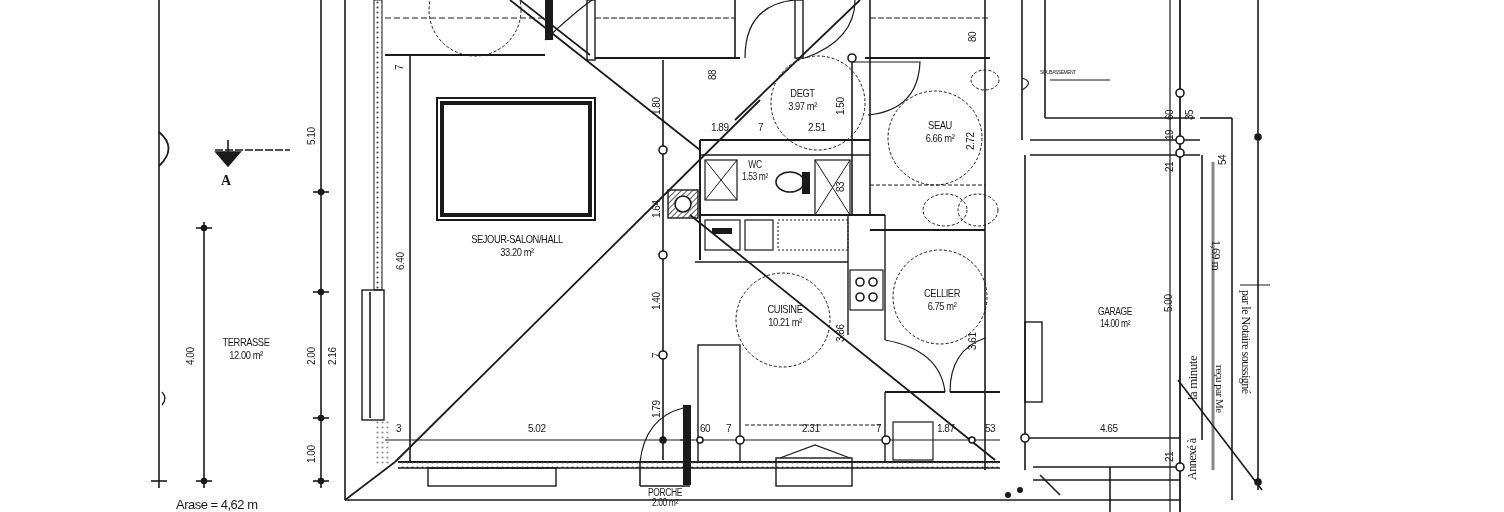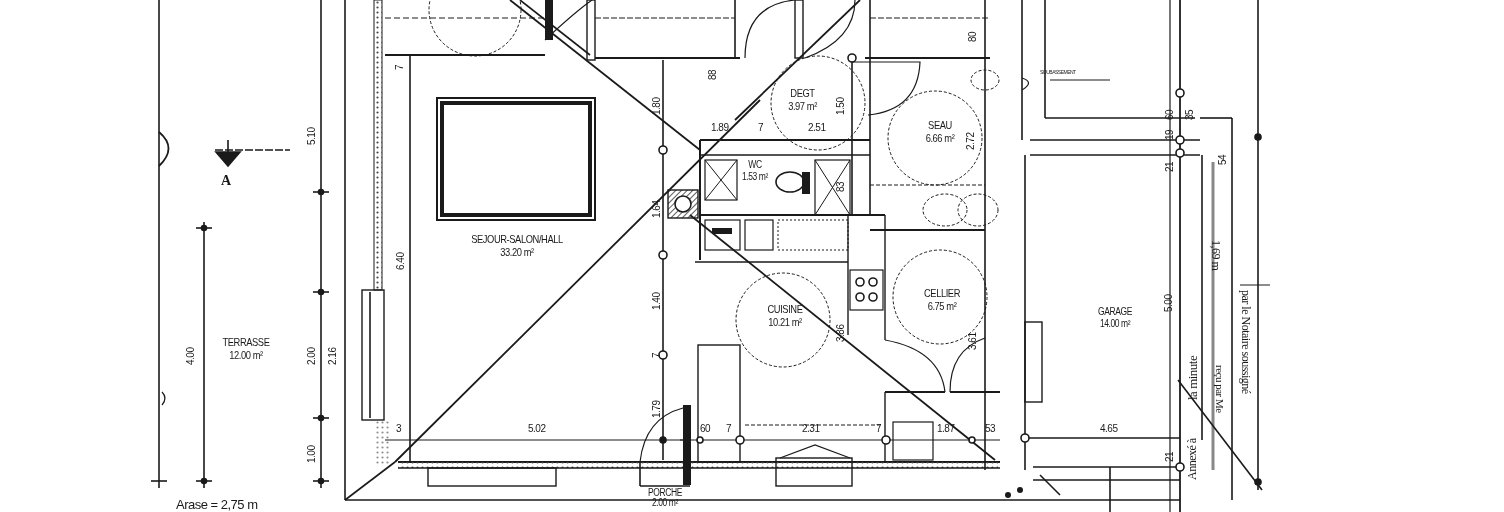--- a/index.html
+++ b/index.html
@@ -206,21 +206,21 @@
   </g>
 </svg>
 
 <div class="lbl" style="left:221px;top:174px;font-family:'Liberation Serif',serif;font-size:14px;font-weight:bold;">A</div>
 
 <div class="lbl room" style="left:216px;top:337px;width:60px;">
   <span>TERRASSE</span>
   <span class="area">12.00 m²</span>
 </div>
 
-<div class="lbl note" style="left:176px;top:498px;font-size:13px;">Arase = 2,75 m</div>
+<div class="lbl note" style="left:176px;top:498px;font-size:13px;">Arase = 4,62 m</div>
 
 <div class="lbl dim vert" style="left:186px;top:365px;">4.00</div>
 <div class="lbl dim vert" style="left:307px;top:145px;">5.10</div>
 <div class="lbl dim vert" style="left:307px;top:365px;">2.00</div>
 <div class="lbl dim vert" style="left:328px;top:365px;">2.16</div>
 <div class="lbl dim vert" style="left:307px;top:463px;">1.00</div>
 
 <div class="lbl room" style="left:442px;top:234px;width:150px;">
   <span>SEJOUR-SALON/HALL</span>
   <span class="area">33.20 m²</span>

